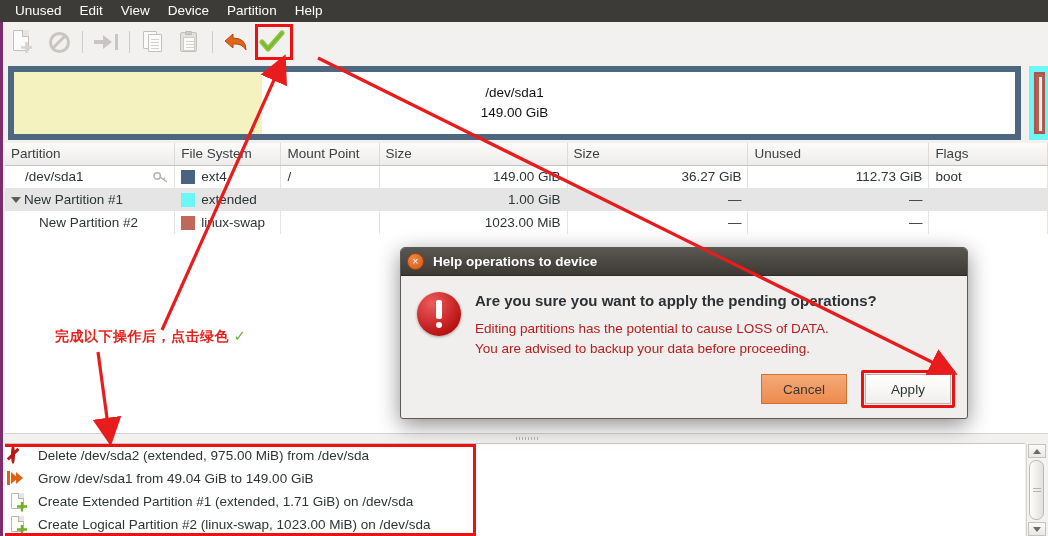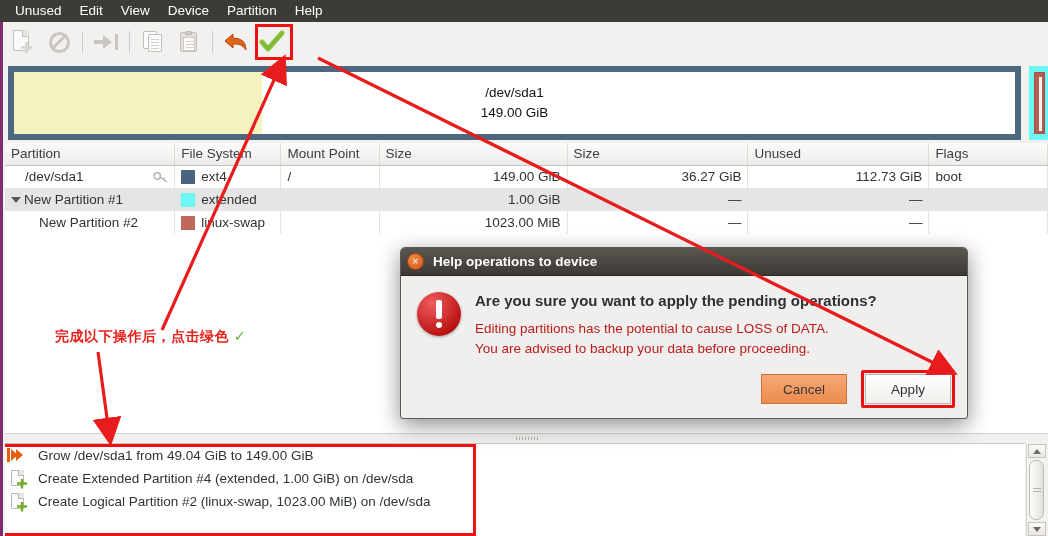--- a/index.html
+++ b/index.html
@@ -680,30 +680,34 @@
   </div>
 
   <div class="mid-blank"></div>
 
   <div class="splitter">
     <span class="grip"></span>
   </div>
 
   <div class="oplist">
     <div class="op-row">
+      <span class="op-icon"><span class="ic-op-delete"></span></span>
+      <span>Delete /dev/sda2 (extended, 975.00 MiB) from /dev/sda</span>
+    </div>
+    <div class="op-row">
       <span class="op-icon">
         <span class="ic-op-grow"><span class="a1"></span><span class="a2"></span><span class="bar"></span></span>
       </span>
       <span>Grow /dev/sda1 from 49.04 GiB to 149.00 GiB</span>
     </div>
     <div class="op-row">
       <span class="op-icon">
         <span class="ic-op-create"><span class="pg"></span><span class="fold"></span><span class="plus"></span></span>
       </span>
-      <span>Create Extended Partition #4 (extended, 1.00 GiB) on /dev/sda</span>
+      <span>Create Extended Partition #1 (extended, 1.71 GiB) on /dev/sda</span>
     </div>
     <div class="op-row">
       <span class="op-icon">
         <span class="ic-op-create"><span class="pg"></span><span class="fold"></span><span class="plus"></span></span>
       </span>
       <span>Create Logical Partition #2 (linux-swap, 1023.00 MiB) on /dev/sda</span>
     </div>
   </div>
 
   <div class="vscroll">

